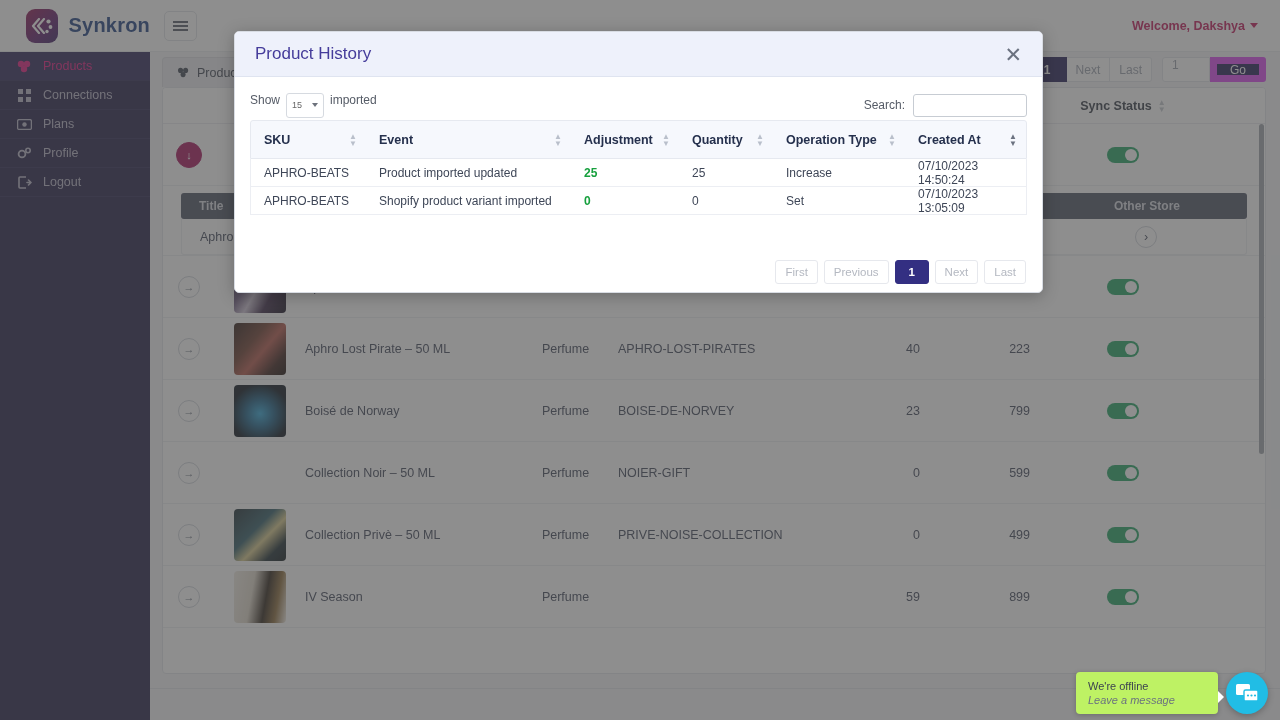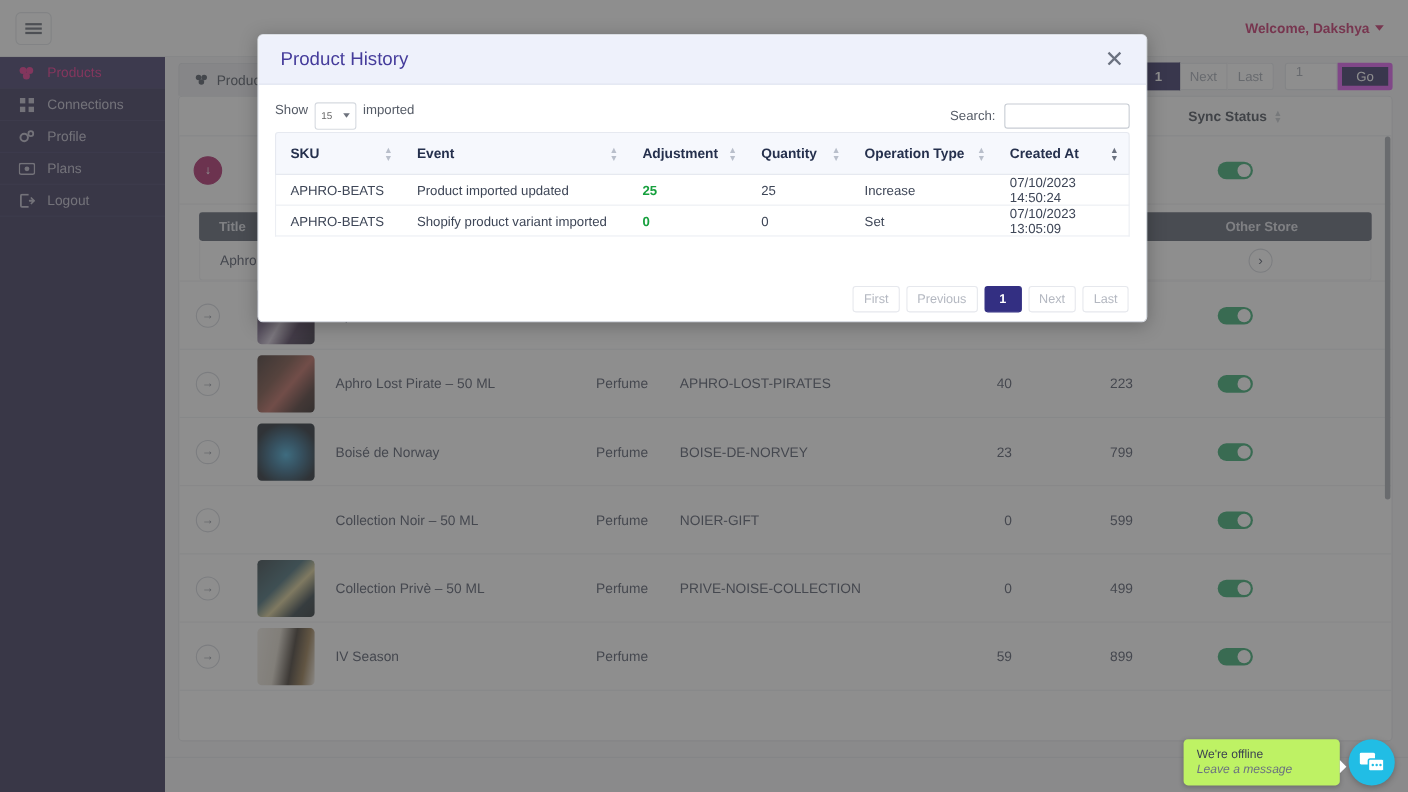--- a/index.html
+++ b/index.html
@@ -73,21 +73,21 @@
   }
   .pg:first-child { border-left: 1px solid #e3e5ea; border-radius: 3px 0 0 3px; }
   .pg.cur { background: #201b55; color: #fff; border-color: #201b55; font-weight: bold; }
   .pg.last-of-group { border-radius: 0 3px 3px 0; }
   .pg-input {
     width: 48px; height: 25px; border: 1px solid #e3e5ea; background: #fff;
     font-size: 12px; color: #9aa0ac; padding-left: 9px; margin-left: 10px; border-radius: 3px 0 0 3px;
   }
   .pg-go {
     height: 25px; padding: 0 13px; display: flex; align-items: center; justify-content: center;
-    background: #201b55; color: #fff; font-size: 12px; border: 4px solid #d946ef; border-radius: 0 3px 3px 0;
+    background: #201b55; color: #fff; font-size: 12px; border: 7px solid #d946ef; border-radius: 0 3px 3px 0;
   }
 
   .card {
     position: absolute; left: 12px; right: 14px; top: 35px; bottom: 46px;
     background: #fff; border: 1px solid #e3e5ea; border-radius: 4px; overflow: hidden;
   }
 
   .thead { display: flex; height: 36px; align-items: center; border-bottom: 1px solid #e9ebef; background:#fff; }
   .th { font-size: 12.5px; font-weight: bold; color: #343a46; display: flex; align-items: center; justify-content: center; gap: 6px; }
   .sortmark { display: inline-block; color: #c3c7ce; font-size: 8px; line-height: 7px; }
@@ -211,20 +211,32 @@
   .scrollbar .thumbbar { position: absolute; top: 0; left: 1px; width: 5px; height: 330px; background: #9ea3ab; border-radius: 3px; }
 </style>
 </head>
 <body>
 
 <div id="app">
 
   <div class="page">
 
     <div class="topbar">
+      <div class="brand">
+        <div class="logo-tile">
+          <svg width="22" height="16" viewBox="0 0 22 16">
+            <path d="M8 1 L2 8 L8 15" stroke="#ffffff" stroke-width="2.2" fill="none" stroke-linecap="round" stroke-linejoin="round"></path>
+            <path d="M13 1 L7 8 L13 15" stroke="#ffffff" stroke-width="2.2" fill="none" stroke-linecap="round" stroke-linejoin="round"></path>
+            <circle cx="17.5" cy="3.5" r="2.1" fill="#ffffff"></circle>
+            <circle cx="19.5" cy="9" r="1.9" fill="#ffffff"></circle>
+            <circle cx="16" cy="13.5" r="1.7" fill="#ffffff"></circle>
+          </svg>
+        </div>
+        <span class="brand-name">Synkron</span>
+      </div>
       <div class="hamburger">
           <span></span>
         </div>
       <div class="welcome">
         <span>Welcome, Dakshya</span>
         <span class="caret-dn"></span>
       </div>
     </div>
 
     <div class="sidebar">
@@ -247,36 +259,36 @@
               <rect x="8" y="0" width="5" height="5" fill="#b9b6c9"></rect>
               <rect x="0" y="8" width="5" height="5" fill="#b9b6c9"></rect>
               <rect x="8" y="8" width="5" height="5" fill="#b9b6c9"></rect>
             </svg>
         </span>
         <span>Connections</span>
       </div>
 
       <div class="side-item">
         <span class="side-icon">
+          <svg width="15" height="11" viewBox="0 0 15 11">
+              <rect x="0.6" y="0.6" width="13.8" height="9.8" rx="1.5" stroke="#b9b6c9" stroke-width="1.3" fill="none"></rect>
+              <circle cx="7.5" cy="5.5" r="2.2" fill="#b9b6c9"></circle>
+            </svg>
+        </span>
+        <span>Plans</span>
+      </div>
+
+      <div class="side-item">
+        <span class="side-icon">
           <svg width="15" height="13" viewBox="0 0 15 13">
               <circle cx="5" cy="7" r="3.4" stroke="#b9b6c9" stroke-width="1.8" fill="none"></circle>
               <circle cx="11" cy="3.5" r="2.2" stroke="#b9b6c9" stroke-width="1.6" fill="none"></circle>
             </svg>
         </span>
         <span>Profile</span>
-      </div>
-
-      <div class="side-item">
-        <span class="side-icon">
-          <svg width="15" height="11" viewBox="0 0 15 11">
-              <rect x="0.6" y="0.6" width="13.8" height="9.8" rx="1.5" stroke="#b9b6c9" stroke-width="1.3" fill="none"></rect>
-              <circle cx="7.5" cy="5.5" r="2.2" fill="#b9b6c9"></circle>
-            </svg>
-        </span>
-        <span>Plans</span>
       </div>
 
       <div class="side-item">
         <span class="side-icon">
           <svg width="14" height="13" viewBox="0 0 14 13">
               <path d="M8 1 H2 a1 1 0 0 0 -1 1 v9 a1 1 0 0 0 1 1 h6" stroke="#b9b6c9" stroke-width="1.6" fill="none"></path>
               <path d="M9 6.5 H13 M10.5 4 L13 6.5 L10.5 9" stroke="#b9b6c9" stroke-width="1.6" fill="none" stroke-linecap="round" stroke-linejoin="round"></path>
             </svg>
         </span>
         <span>Logout</span>

